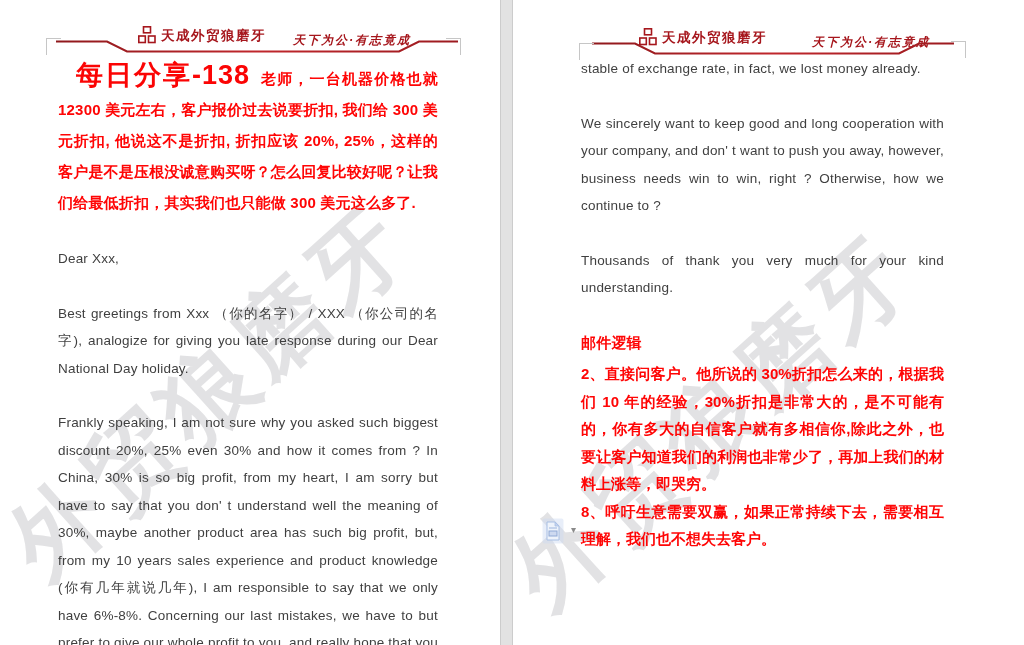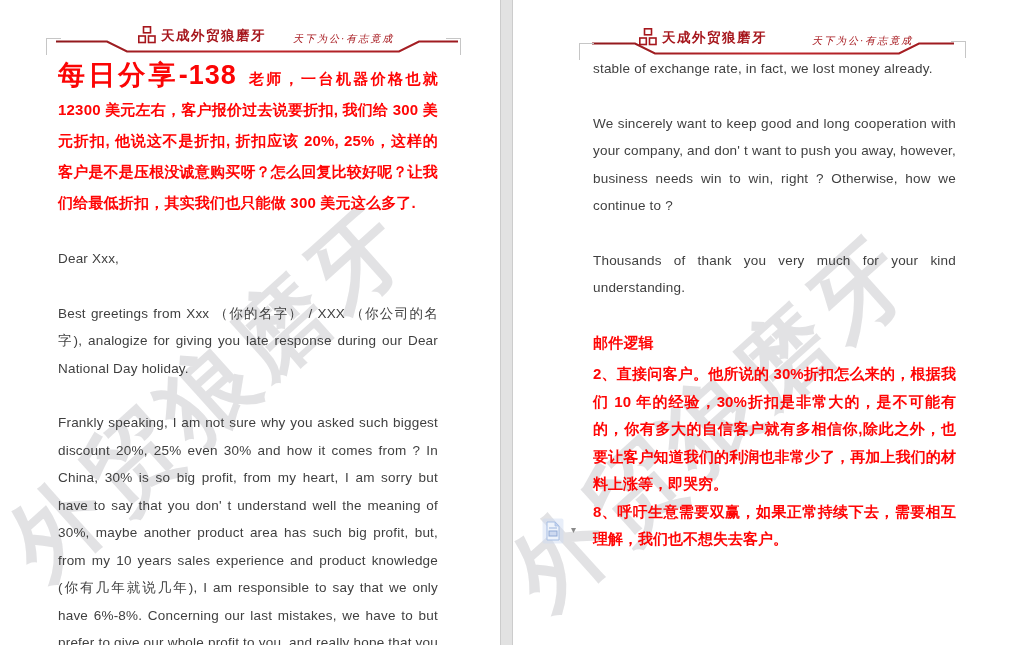--- a/index.html
+++ b/index.html
@@ -6,43 +6,43 @@
     background:#e2e2e2;font-family:"Liberation Sans","DejaVu Sans",sans-serif;}
   .stage{position:relative;width:1024px;height:595px;border-radius:21px;}
 
   .page{position:absolute;top:0;height:645px;background:#ffffff;}
   .page-left{left:0;width:500px;border-right:1px solid #cccccc;}
   .page-right{left:512px;width:512px;border-left:1px solid #cccccc;}
 
   
   .ribbon{position:absolute;}
   .brand{position:absolute;font-weight:700;font-size:13.5px;letter-spacing:1.5px;color:#a6161c;white-space:nowrap;}
-  .motto{position:absolute;font-weight:400;font-style:italic;font-size:10px;letter-spacing:2px;color:#a6161c;white-space:nowrap;}
+  .motto{position:absolute;font-weight:700;font-style:italic;font-size:12px;letter-spacing:2px;color:#a6161c;white-space:nowrap;}
   .logo{position:absolute;}
 
   
   .crop{position:absolute;width:14px;height:16px;}
   .crop.tl{border-top:1px solid #c6c6c6;border-left:1px solid #c6c6c6;}
   .crop.tr{border-top:1px solid #c6c6c6;border-right:1px solid #c6c6c6;}
 
   
   .watermark{position:absolute;font-size:92px;font-weight:700;color:rgba(160,160,165,0.30);
     white-space:nowrap;letter-spacing:8px;transform:rotate(-42deg);transform-origin:center;
     pointer-events:none;z-index:1;}
   .wm-left{left:-40px;top:330px;}
   .wm-right{left:-50px;top:360px;}
 
   
   .content{position:absolute;z-index:2;}
   .content-left{left:58px;top:60px;width:380px;}
-  .content-right{left:80px;top:55px;width:363px;}
+  .content-right{left:68px;top:55px;width:363px;}
   .para{margin:0 0 27px 0;font-size:13.5px;line-height:27.5px;color:#3f3f3f;
     text-align:justify;letter-spacing:0.2px;}
   .intro{color:#ff0505;font-weight:700;font-size:15px;line-height:31px;}
-  .doc-title{font-size:27px;letter-spacing:1px;margin-right:10px;color:#fb0404;}
+  .doc-title{font-size:27px;letter-spacing:1px;margin-right:10px;color:#fb0404;margin-left:18px;}
   .logic-heading{color:#ff0505;font-weight:700;font-size:15px;line-height:27.5px;margin:0;text-align:left;}
   .logic-item{color:#ff0505;font-weight:700;font-size:15px;line-height:27.5px;margin:0;text-align:justify;}
 
   
   .paste-btn{position:absolute;left:29px;top:518px;display:flex;align-items:flex-start;z-index:3;cursor:pointer;}
   .paste-arrow{font-size:10px;color:#8a8a8a;margin-left:7px;margin-top:7px;line-height:10px;}
 </style>
 </head>
 <body>
 

